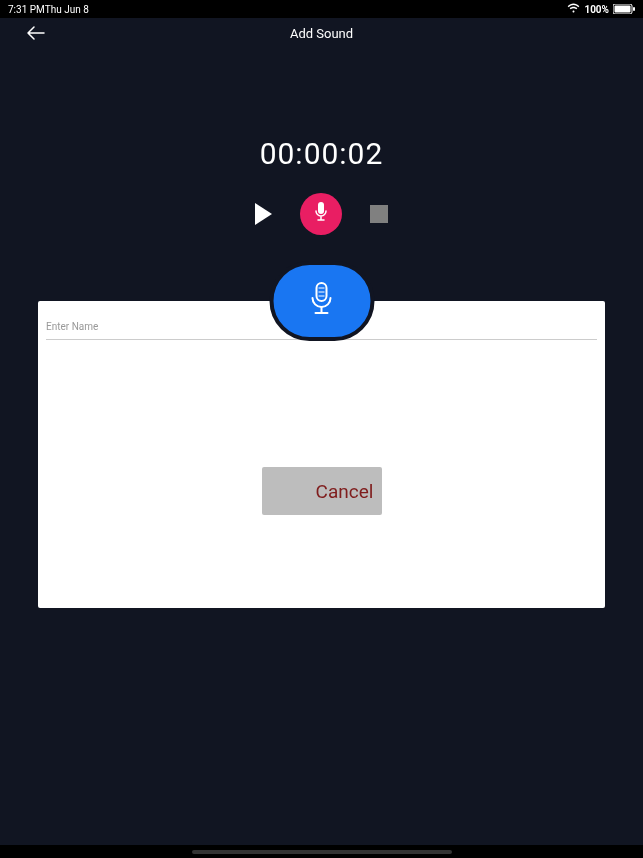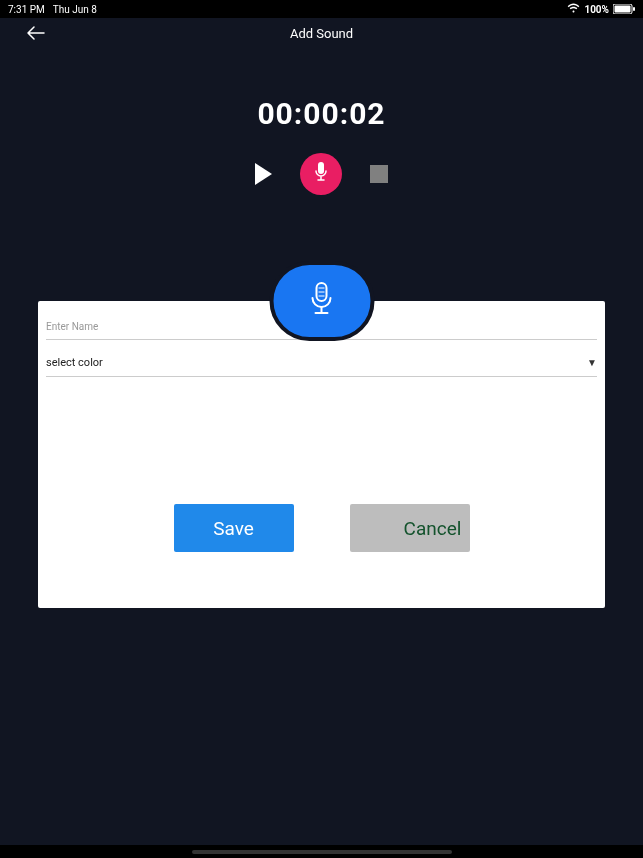--- a/index.html
+++ b/index.html
@@ -20,21 +20,20 @@
       background: #000;
       display: flex;
       justify-content: space-between;
       align-items: center;
       padding: 0 8px;
       color: #fff;
       font-size: 10px;
     }
     .status-left {
       display: flex;
-      gap: 8px;
     }
     .status-right {
       display: flex;
       align-items: center;
       gap: 4px;
       font-weight: bold;
     }
     .wifi-icon {
       display: inline-block;
     }
@@ -66,22 +65,22 @@
       position: absolute;
       left: 50%;
       transform: translateX(-50%);
       color: #fff;
       font-size: 13px;
     }
     .timer {
       text-align: center;
       color: #fff;
       font-size: 30px;
-      font-weight: 700;
-      margin-top: 48px;
+      font-weight: 400;
+      margin-top: 88px;
       letter-spacing: 1px;
     }
     .controls {
       display: flex;
       justify-content: center;
       align-items: center;
       gap: 28px;
       margin-top: 22px;
     }
     .play-btn {
@@ -179,21 +178,21 @@
       font-size: 19px;
       cursor: pointer;
       border-radius: 2px;
     }
     .btn-save {
       background: #2089ea;
       color: #fff;
     }
     .btn-cancel {
       background: #bdbdbd;
-      color: #14532d;
+      color: #7f1d1d;
       padding-left: 46px;
     }
     .home-indicator {
       position: absolute;
       bottom: 4px;
       left: 50%;
       transform: translateX(-50%);
       width: 260px;
       height: 4px;
       background: #333;
@@ -263,25 +262,20 @@
           <line x1="9" y1="32" x2="21" y2="32" stroke="#fff" stroke-width="2" stroke-linecap="round"></line>
         </svg>
       </span>
     </div>
 
 
     <div class="input-row">
       <span class="input-placeholder">Enter Name</span>
     </div>
 
-    <div class="select-row">
-      <span class="select-text">select color</span>
-      <span class="chevron">▼</span>
-    </div>
 
     <div class="button-row">
-      <div class="btn btn-save">Save</div>
       <div class="btn btn-cancel">Cancel</div>
     </div>
   </div>
 </div>
 
 <div class="home-indicator"></div>
 
 </body></html>

